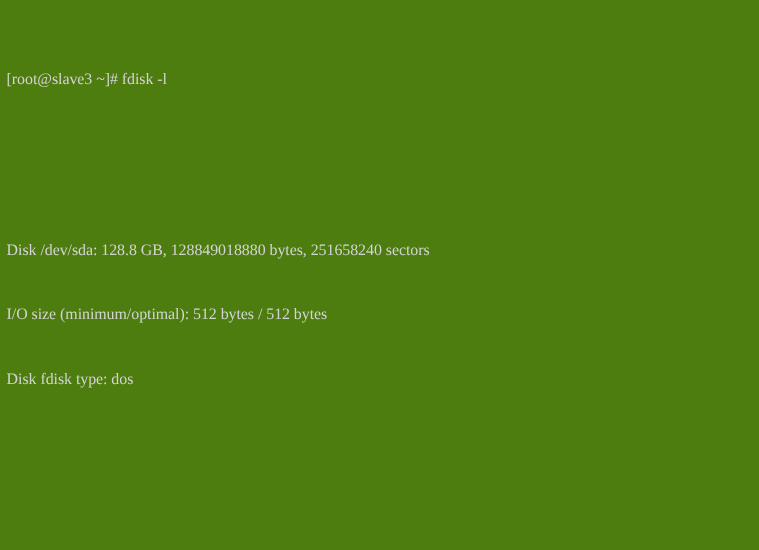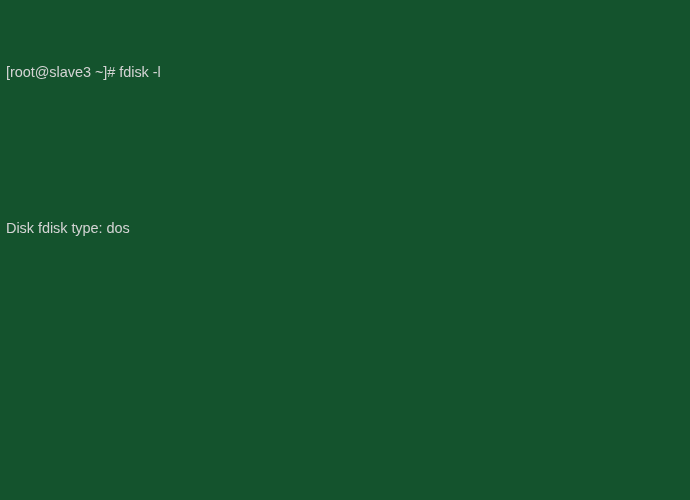--- a/index.html
+++ b/index.html
@@ -8,24 +8,24 @@
     background: #000000;
   }
   body {
     width: 690px;
     height: 500px;
     overflow: hidden;
   }
   #terminal {
     width: 690px;
     height: 500px;
-    background: #14532d;
+    background: #4d7c0f;
     box-sizing: border-box;
     padding: 4px 0 0 6px;
-    font-family: Liberation Sans, sans-serif;
+    font-family: Liberation Serif, serif;
     font-size: 14.5px;
     line-height: 19.5px;
     letter-spacing: -0.06px;
     color: #d4d4d4;
     white-space: pre;
     overflow: hidden;
   }
   .line {
     height: 19.5px;
     white-space: pre;
@@ -36,20 +36,22 @@
 </style>
 </head>
 <body>
 
 <div id="terminal">
 
   <div class="line">[root@slave3 ~]# fdisk -l</div>
 
   <div class="line blank"></div>
 
+  <div class="line">Disk /dev/sda: 128.8 GB, 128849018880 bytes, 251658240 sectors</div>
+  <div class="line">I/O size (minimum/optimal): 512 bytes / 512 bytes</div>
   <div class="line">Disk fdisk type: dos</div>
   
 
   
 
   
   
   
 
   

